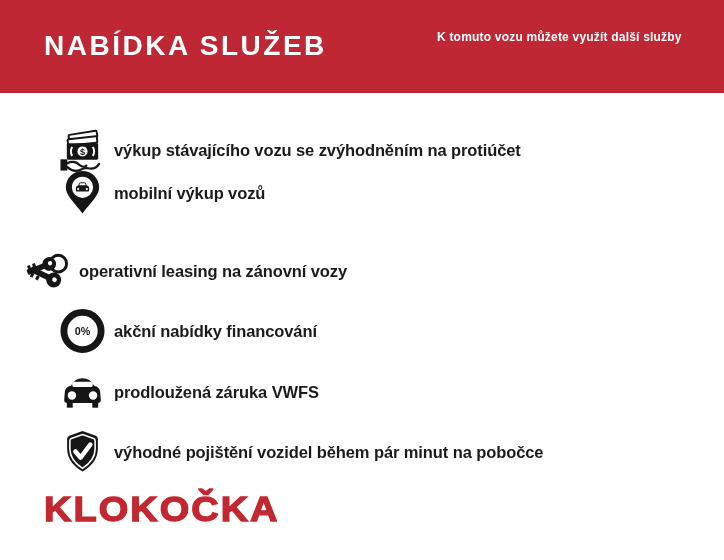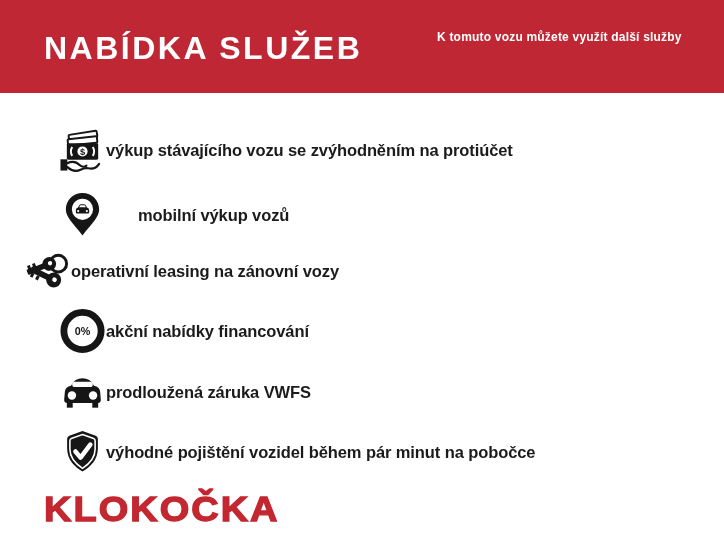--- a/index.html
+++ b/index.html
@@ -19,21 +19,21 @@
   .page{position:absolute;inset:0;background:#fff;}
 
   
   .banner{
     position:absolute;left:0;top:0;width:724px;height:93px;
     background:var(--brand-red);
   }
   .banner h1{
     position:absolute;left:44px;top:30px;
     color:var(--white);
-    font-size:32px;font-weight:700;
+    font-size:28px;font-weight:700;
     letter-spacing:2.5px;
     white-space:nowrap;
   }
   .banner-note{
     position:absolute;left:437px;top:28px;
     color:var(--white);
     font-size:12px;line-height:19.5px;font-weight:600;
     letter-spacing:.2px;
   }
 
@@ -43,25 +43,25 @@
     position:absolute;left:0;width:724px;height:60px;
     display:flex;align-items:center;
     padding-left:59px;
   }
   .service .icon{
     width:47px;height:50px;flex:0 0 47px;
     display:flex;align-items:center;justify-content:center;
   }
   .service .icon svg{width:47px;height:50px;display:block;}
   .service .label{
-    margin-left:0;
+    margin-left:8px;
     font-size:16.5px;font-weight:700;color:var(--text-dark);
     letter-spacing:-0.1px;white-space:nowrap;
   }
-  .s1{top:120px;} .s2{top:185px;gap:32px;} .s3{top:241px;padding-left:24px;} .s4{top:301px;} .s5{top:362px;} .s6{top:422px;text-align:right;}
+  .s1{top:120px;} .s2{top:163px;} .s3{top:241px;padding-left:24px;} .s4{top:301px;} .s5{top:362px;} .s6{top:422px;text-align:right;}
 
   
   .logo{
     position:absolute;left:44px;top:490px;
     color:var(--logo-red);
     font-size:38px;font-weight:700;letter-spacing:2px;
     -webkit-text-stroke:1.4px var(--logo-red);
     transform:scaleY(.9);transform-origin:left top;
     white-space:nowrap;
   }

